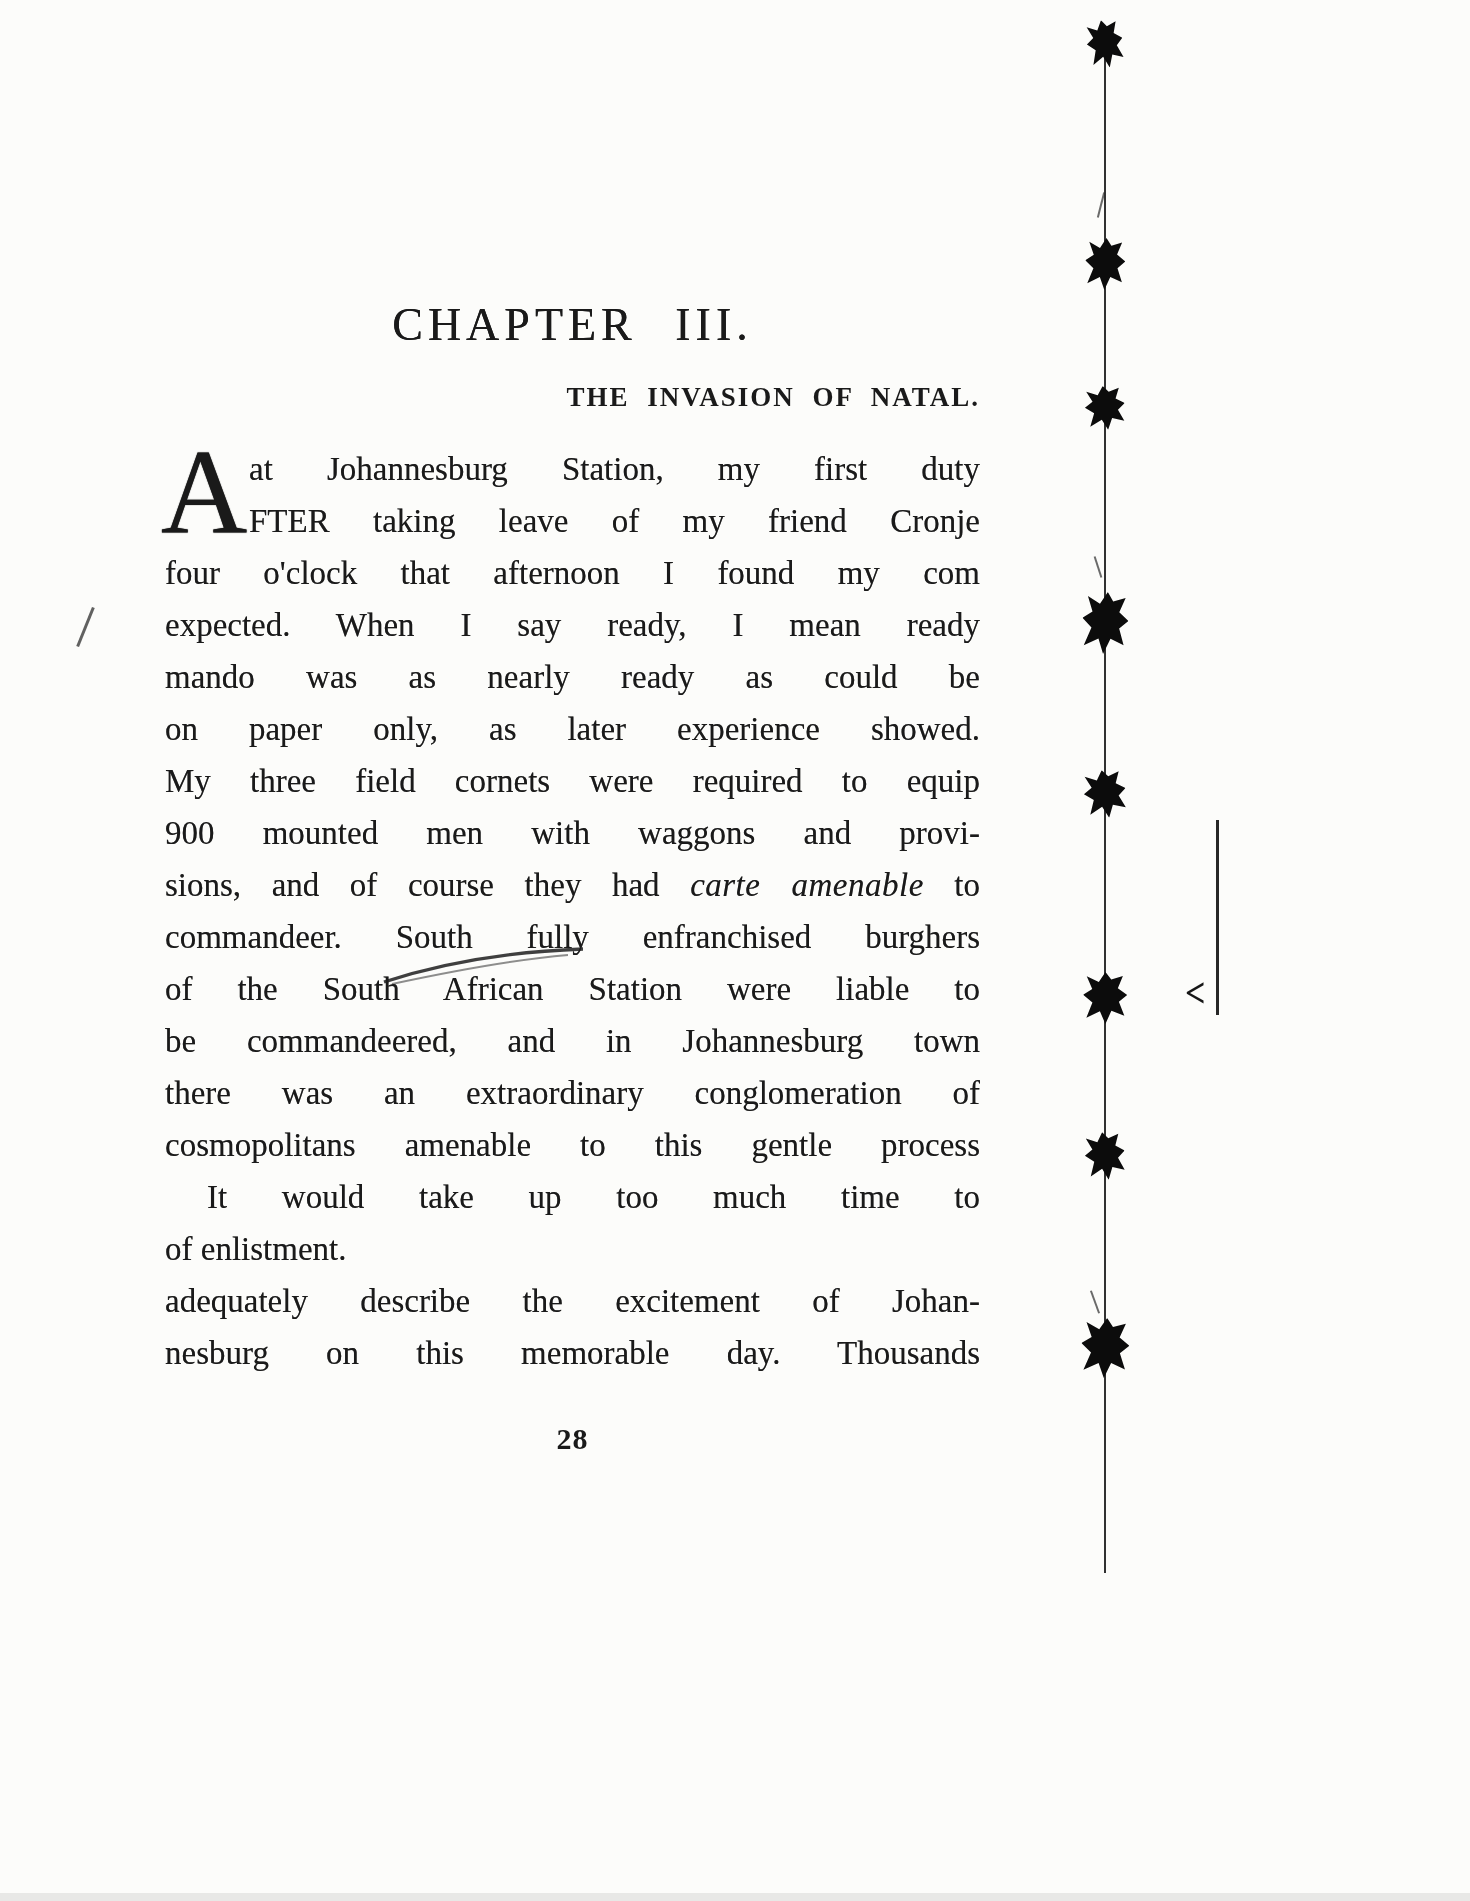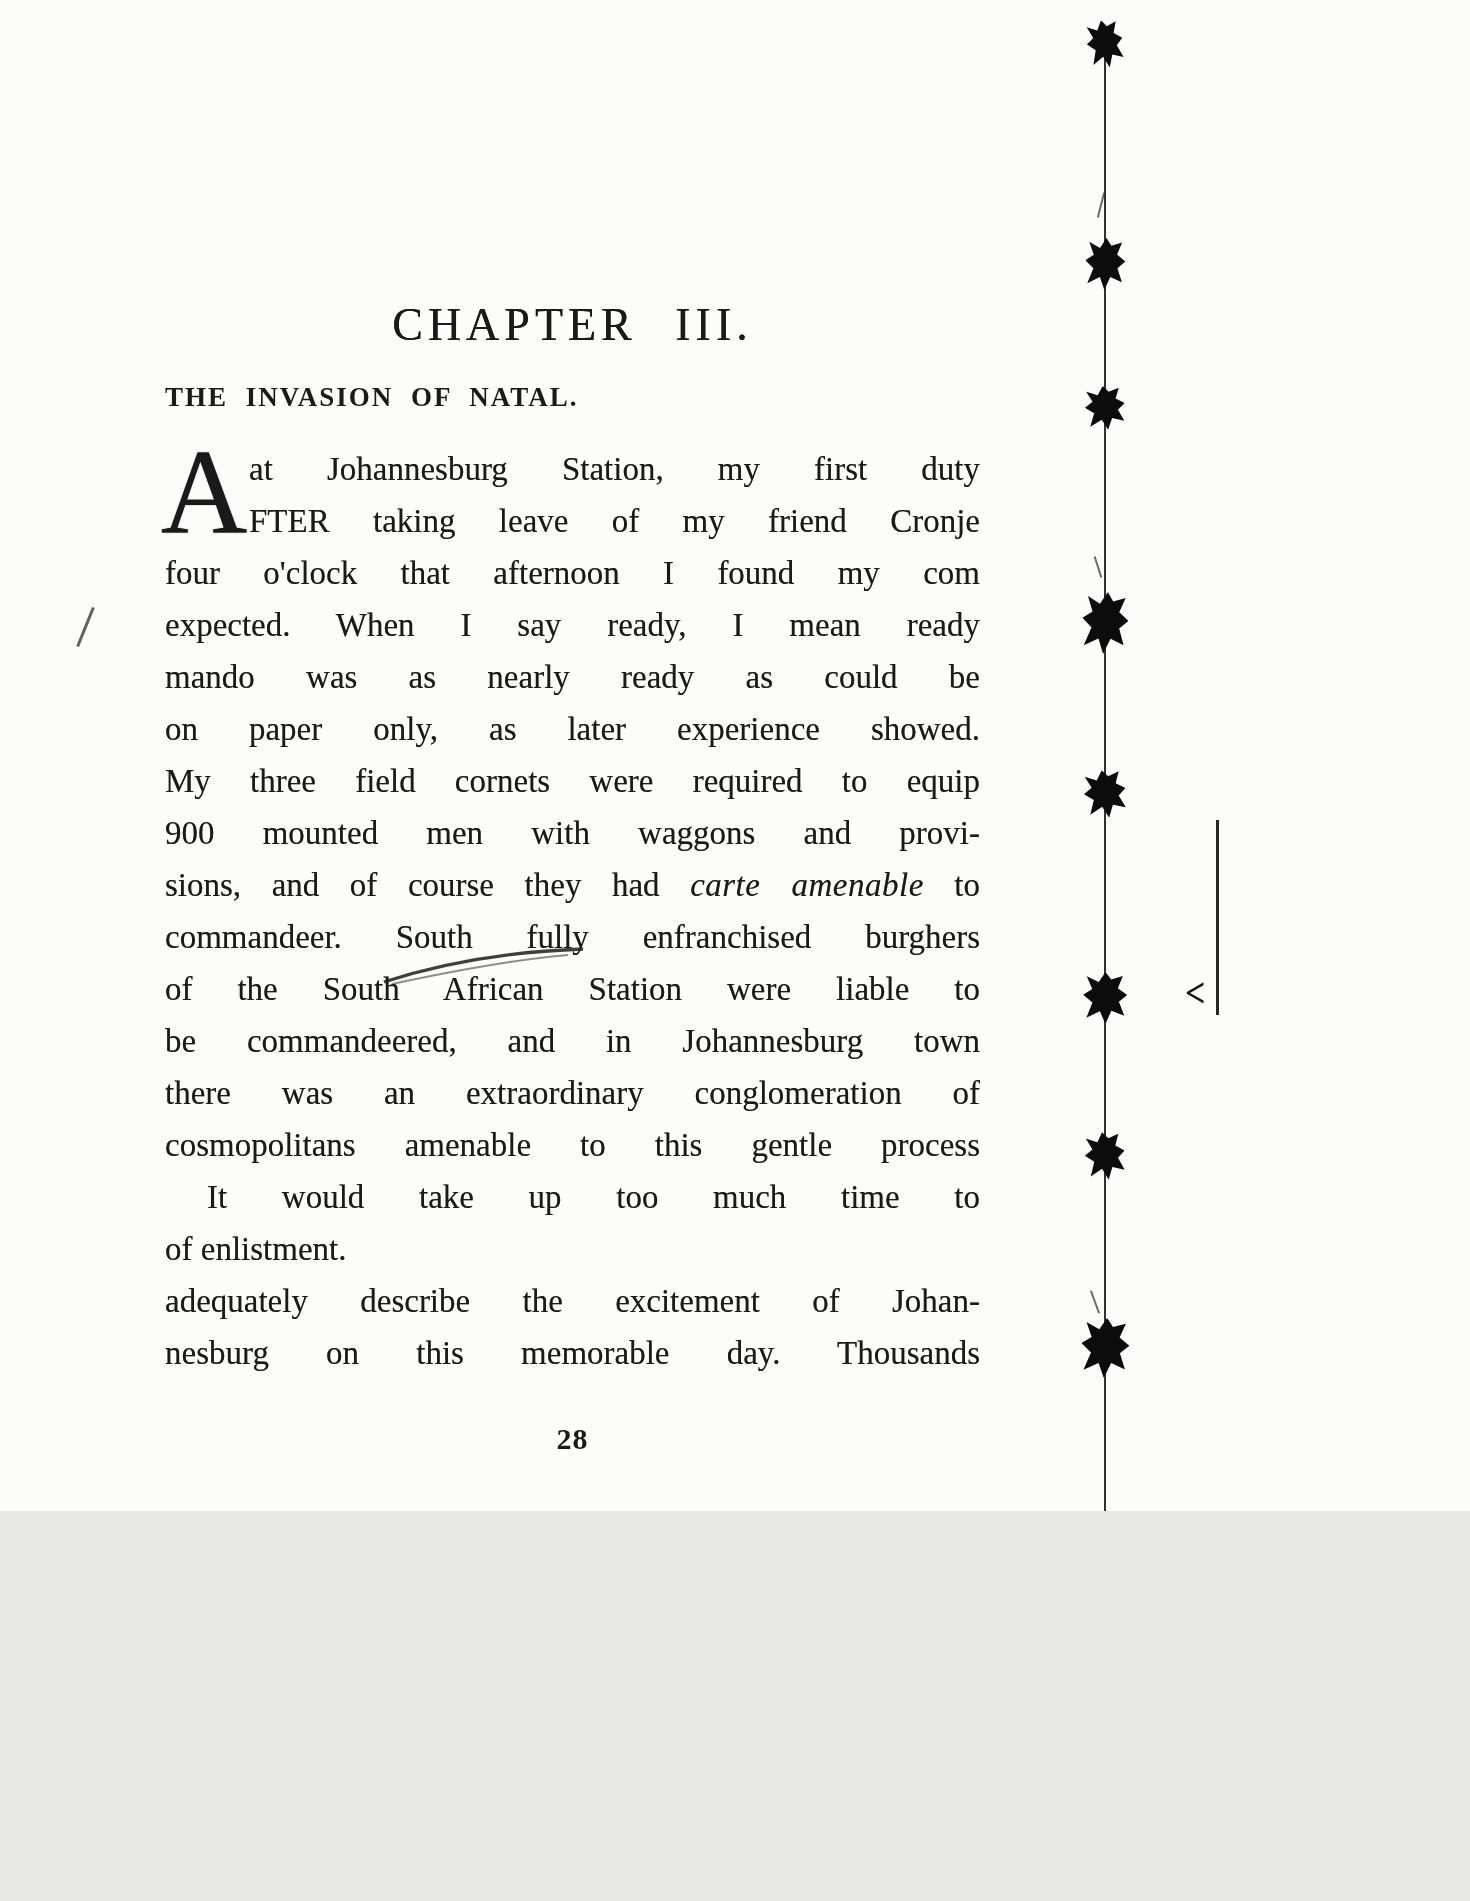--- a/index.html
+++ b/index.html
@@ -1,38 +1,38 @@
 <!DOCTYPE html>
 <html style="--paper: #fcfcfa; --ink: #1a1a1a;"><head>
 <meta charset="utf-8">
 <style>
   :root { --paper: #fcfcfa; --ink: #1a1a1a; }
   * { margin: 0; padding: 0; box-sizing: border-box; }
   html, body { background: #e8e8e6; }
   .page {
     position: relative;
     width: 1470px;
-    height: 1511px;
+    height: 1893px;
     background: var(--paper);
     overflow: hidden;
     font-family: "Liberation Serif", "DejaVu Serif", serif;
     color: var(--ink);
   }
   .chapter {
     position: absolute;
     top: 298px; left: 165px; width: 815px;
     text-align: center;
     font-size: 46px; font-weight: 400;
     letter-spacing: 5px; word-spacing: 22px;
     text-shadow: 0 0 0.6px var(--ink);
   }
   .subtitle {
     position: absolute;
     top: 382px; left: 165px; width: 815px;
-    text-align: left;
+    text-align: right;
     font-size: 27px; font-weight: 700;
     letter-spacing: 2px; word-spacing: 9px;
   }
   .body-text {
     position: absolute;
     top: 443px; left: 165px; width: 815px;
     font-size: 33px;
     text-shadow: 0 0 0.5px rgba(20,20,20,0.55);
   }
   .line {

